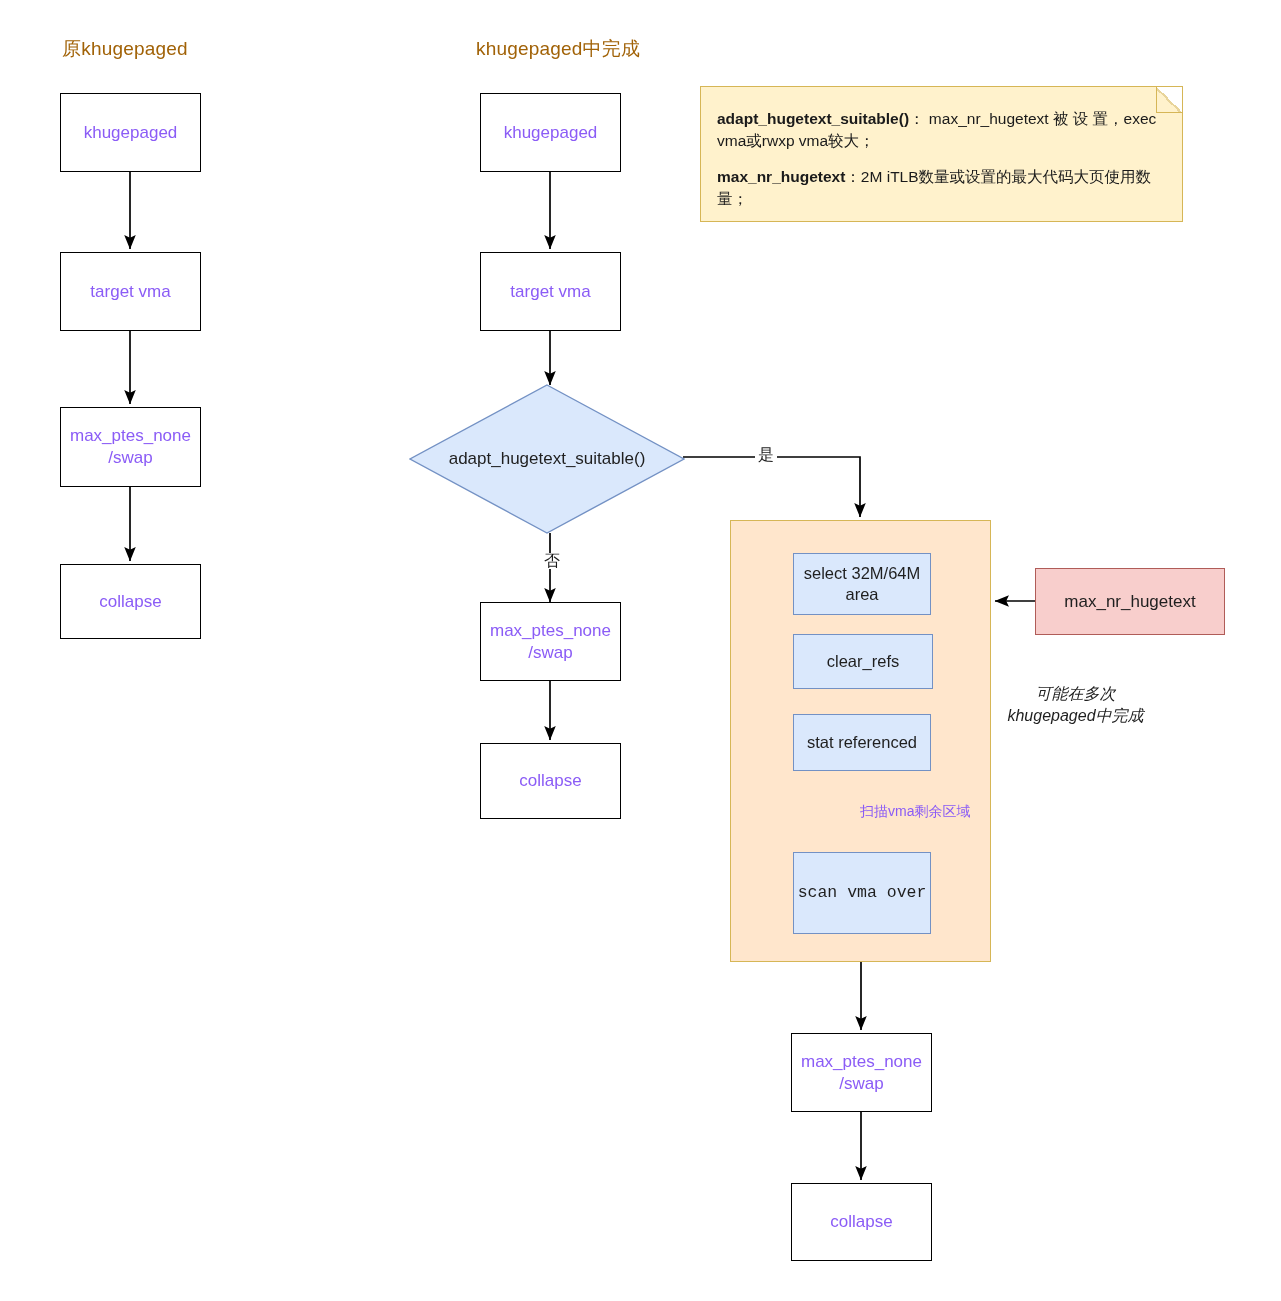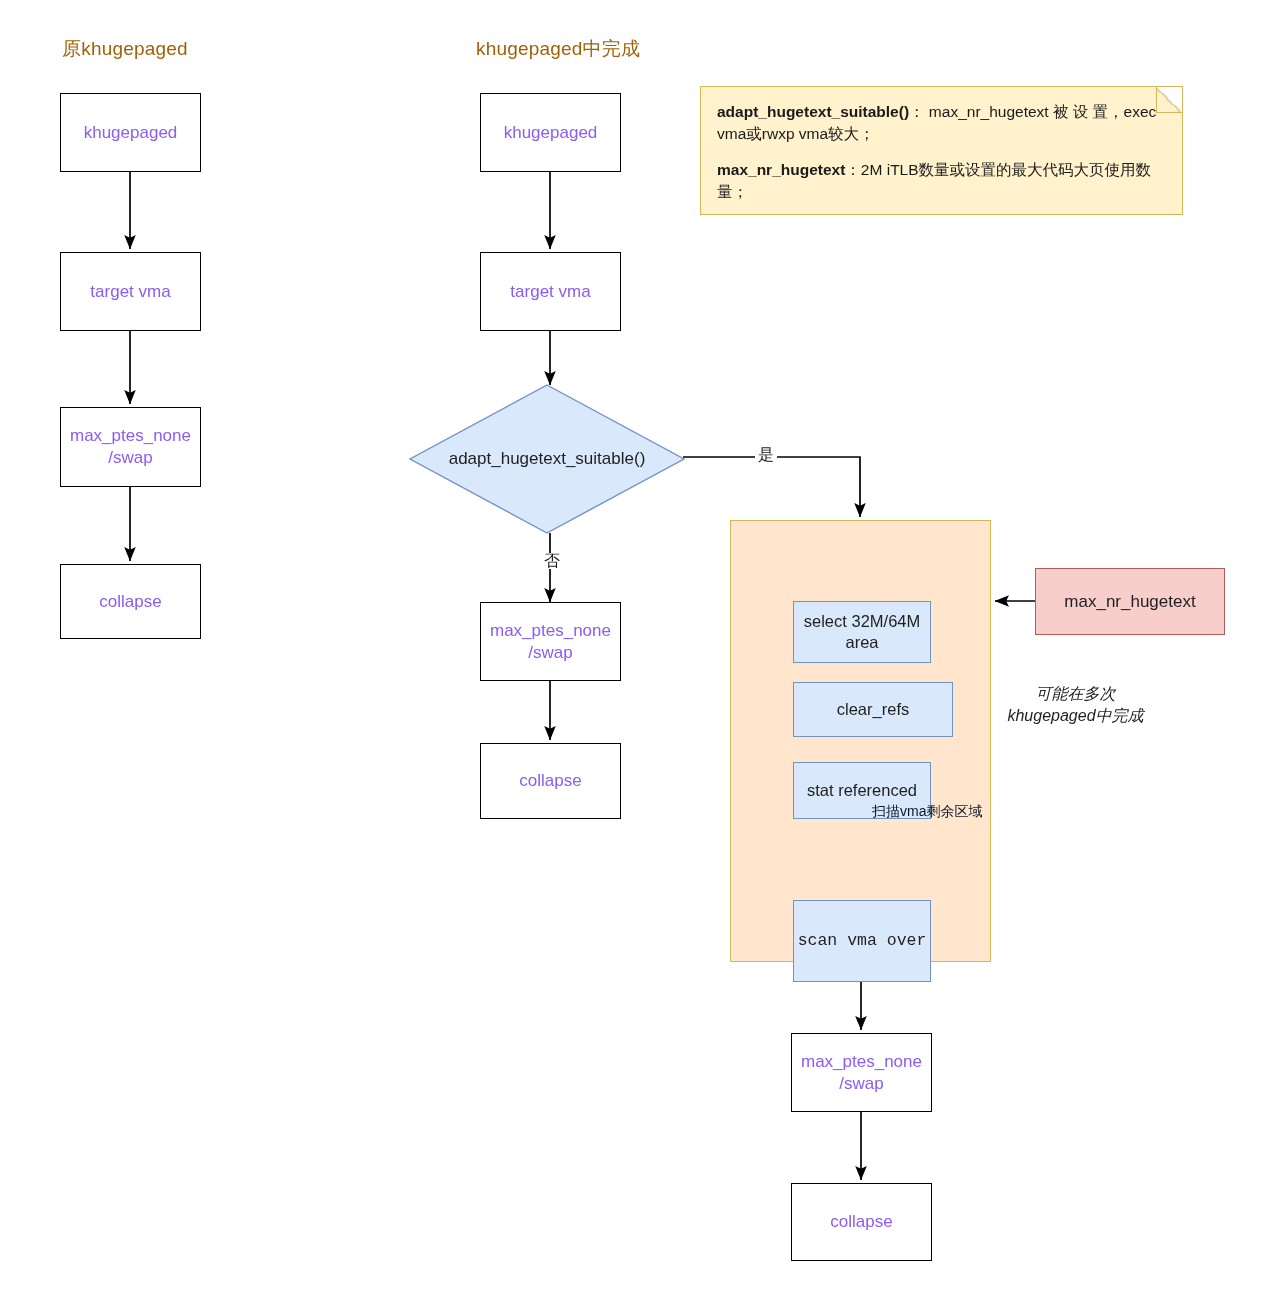--- a/index.html
+++ b/index.html
@@ -49,21 +49,20 @@
     background: #dae8fc;
     box-sizing: border-box;
     display: flex;
     align-items: center;
     justify-content: center;
     text-align: center;
     font-size: 16.5px;
     color: #1f1f1f;
     line-height: 1.3;
     white-space: pre-line;
-    margin-top: 48px;
   }
 
   
   .box-red {
     border: 1.4px solid #b05c58;
     background: #f8cecc;
     box-sizing: border-box;
     display: flex;
     align-items: center;
     justify-content: center;
@@ -106,44 +105,43 @@
     position: absolute;
     top: 0;
     right: 0;
     width: 26px;
     height: 26px;
     background: linear-gradient(225deg, #ffffff 0 50%, #e8d49a 50% 56%, #fff2cc 56% 100%);
     border-left: 1.2px solid #d6b656;
     border-bottom: 1.2px solid #d6b656;
     box-sizing: border-box;
   }
-  .note p { margin: 0 0 13px 0; }
+  .note p { margin: 7px 0 13px 0; }
   .note p:last-child { margin-bottom: 0; }
   .note b { font-weight: bold; }
 
   
   .annot {
     font-size: 16px;
     color: #1f1f1f;
     line-height: 1.35;
     text-align: center;
     white-space: pre-line;
   }
   .edge-label {
     font-size: 16px;
     color: #1a1a1a;
     background: #ffffff;
     padding: 0 3px;
     line-height: 1;
   }
   .caption-inner {
     font-size: 14px;
-    color: #0f172a;
+    color: #8b5cf6;
     white-space: nowrap;
-    margin-left: 12px;
   }
 
   svg.overlay {
     position: absolute;
     left: 0; top: 0;
     width: 1281px;
     height: 1301px;
     pointer-events: none;
   }
 </style>
@@ -206,21 +204,21 @@
   <div class="abs edge-label" style="left:541px; top:553px;">否</div>
 
   <div class="abs box" style="left:480px; top:602px; width:141px; height:79px;">max_ptes_none
 /swap</div>
   <div class="abs box" style="left:480px; top:743px; width:141px; height:76px;">collapse</div>
 
   <div class="abs group-orange" style="left:730px; top:520px; width:261px; height:442px;"></div>
 
   <div class="abs box-blue" style="left:793px; top:553px; width:138px; height:62px;">select 32M/64M
 area</div>
-  <div class="abs box-blue" style="left:793px; top:634px; width:160px; height:55px;">clear_refs</div>
+  <div class="abs box-blue" style="left:793px; top:634px; width:140px; height:55px;">clear_refs</div>
   <div class="abs box-blue" style="left:793px; top:714px; width:138px; height:57px;">stat referenced</div>
   <div class="abs caption-inner" style="left:860px; top:803px;">扫描vma剩余区域</div>
   <div class="abs box-blue" style="left:793px; top:852px; width:138px; height:82px;font-family:Liberation Mono, monospace;">scan vma over</div>
 
   <div class="abs box-red" style="left:1035px; top:568px; width:190px; height:67px;">max_nr_hugetext</div>
 
   <div class="abs annot" style="left:993px; top:683px; width:165px;font-style:italic;">可能在多次
 khugepaged中完成</div>
 
   <div class="abs box" style="left:791px; top:1033px; width:141px; height:79px;">max_ptes_none

